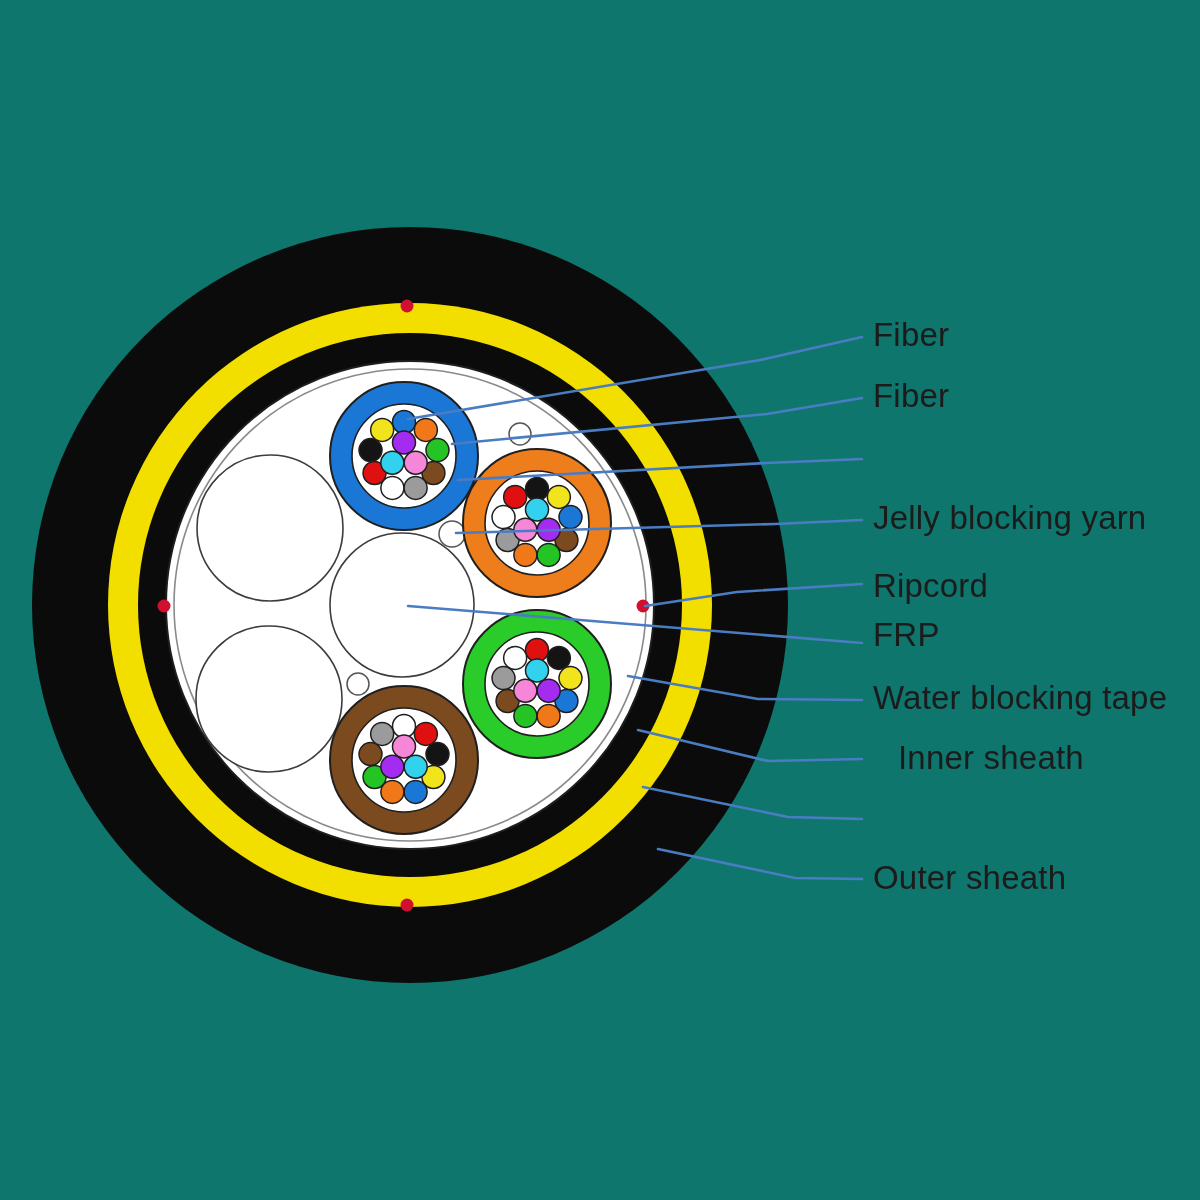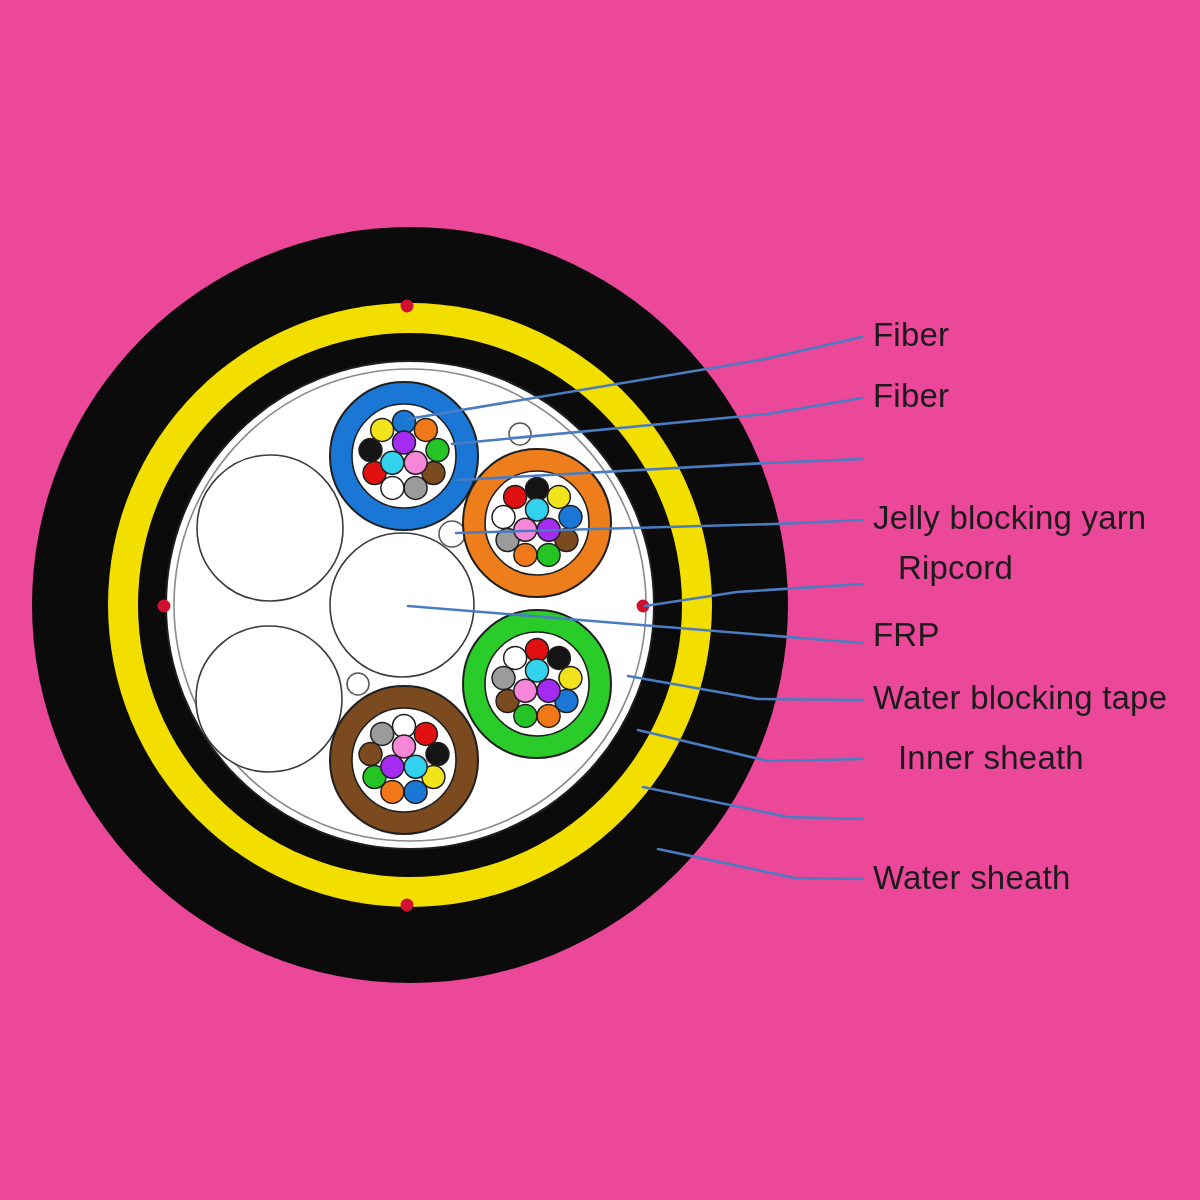--- a/index.html
+++ b/index.html
@@ -5,21 +5,21 @@
   html, body {
     margin: 0;
     padding: 0;
     background: #ffffff;
     font-family: "Liberation Sans", sans-serif;
   }
   #stage {
     position: relative;
     width: 1200px;
     height: 1200px;
-    background: #ec4899;
+    background: #0f766e;
     overflow: hidden;
   }
   #diagram-svg {
     position: absolute;
     left: 0;
     top: 0;
   }
   .diagram-label {
     position: absolute;
     transform: translateY(-54%);
@@ -114,18 +114,18 @@
       <polyline points="862,643 580,620 408,606" fill="none" stroke="#4a7cc2" stroke-width="2.6" stroke-linecap="round" stroke-linejoin="round"></polyline>
       <polyline points="862,700 758,699 628,676" fill="none" stroke="#4a7cc2" stroke-width="2.6" stroke-linecap="round" stroke-linejoin="round"></polyline>
       <polyline points="862,759 768,761 638,730" fill="none" stroke="#4a7cc2" stroke-width="2.6" stroke-linecap="round" stroke-linejoin="round"></polyline>
       <polyline points="862,819 788,817 643,787" fill="none" stroke="#4a7cc2" stroke-width="2.6" stroke-linecap="round" stroke-linejoin="round"></polyline>
       <polyline points="862,879 795,878 658,849" fill="none" stroke="#4a7cc2" stroke-width="2.6" stroke-linecap="round" stroke-linejoin="round"></polyline>
     </svg>
 
   <div class="diagram-label" style="left: 873px; top: 337px;">Fiber</div>
   <div class="diagram-label" style="left: 873px; top: 398px;">Fiber</div>
   <div class="diagram-label" style="left: 873px; top: 520px;">Jelly blocking yarn</div>
-  <div class="diagram-label" style="left: 873px; top: 570px; margin-left: 25px;">Ripcord</div>
+  <div class="diagram-label" style="left: 873px; top: 588px;">Ripcord</div>
   <div class="diagram-label" style="left: 873px; top: 637px;">FRP</div>
   <div class="diagram-label" style="left: 873px; top: 700px;">Water blocking tape</div>
   <div class="diagram-label" style="left: 873px; top: 760px; margin-left: 25px;">Inner sheath</div>
-  <div class="diagram-label" style="left: 873px; top: 880px;">Water sheath</div>
+  <div class="diagram-label" style="left: 873px; top: 880px;">Outer sheath</div>
 </div>
 
 </body></html>

